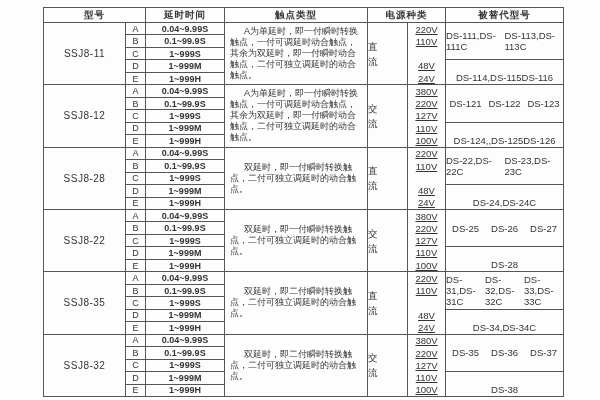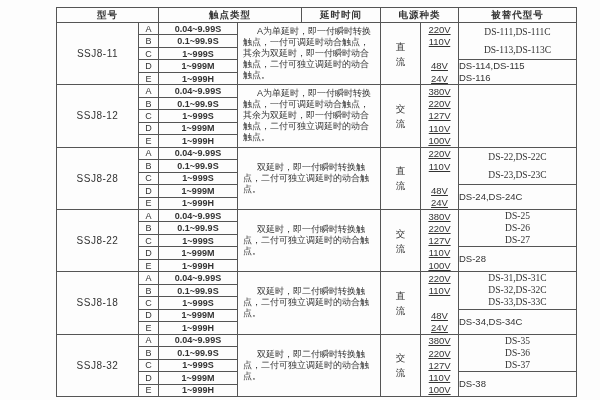--- a/index.html
+++ b/index.html
@@ -3,21 +3,21 @@
 <meta charset="utf-8">
 <style>
   :root{
     --border:#555555;
     --text:#333333;
     --page_bg:#fdfdfd;
   }
   html,body{margin:0;padding:0;width:600px;height:400px;overflow:hidden;
     background:var(--page_bg);color:var(--text);
     font-family:"Liberation Sans","DejaVu Sans",sans-serif;}
-  .spec-table{position:absolute;left:56px;top:7px;width:521px;height:390px;
+  .spec-table{position:absolute;left:43px;top:7px;width:521px;height:390px;
     box-sizing:border-box;border:1px solid var(--border);background:var(--page_bg);
     display:flex;flex-direction:column;}
   
   .header{display:flex;height:14px;flex:none;border-bottom:1px solid var(--border);}
   .h{box-sizing:border-box;border-right:1px solid var(--border);
     display:flex;align-items:center;justify-content:center;
     font-size:9.5px;font-weight:bold;letter-spacing:1px;}
   .h.model{width:102px;} .h.delay{width:79px;} .h.contact{width:143px;}
   .h.power{width:78px;} .h.repl{flex:1;border-right:none;text-align:right;}
   
@@ -27,43 +27,43 @@
   .c.model{width:82px;display:flex;align-items:center;justify-content:center;
     font-size:10px;letter-spacing:0.5px;}
   .c.letters{width:20px;display:flex;flex-direction:column;}
   .c.delays{width:79px;display:flex;flex-direction:column;font-weight:bold;}
   .r{flex:1;border-bottom:1px solid var(--border);display:flex;align-items:center;
     justify-content:center;font-size:9px;min-height:0;}
   .r:last-child{border-bottom:none;}
   .c.contact{width:143px;display:flex;align-items:center;overflow:hidden;}
   .c.contact p{margin:0;padding:0 5px;font-size:9px;line-height:11px;
     text-indent:14px;text-align:left;}
-  .c.power{width:40px;display:flex;align-items:center;justify-content:center;}
+  .c.power{width:40px;display:flex;align-items:center;}
   .vert{width:1em;word-break:break-all;line-height:15px;text-align:center;
     font-size:9.5px;}
   .c.volts{width:38px;display:flex;flex-direction:column;text-decoration:underline;}
   .v{flex:1;display:flex;align-items:center;justify-content:center;
     font-size:9.5px;min-height:0;}
   .c.repl{flex:1;border-right:none;display:flex;flex-direction:column;}
-  .rt{flex:3;display:flex;flex-direction:column;min-height:0;font-family:Liberation Serif, serif;}
+  .rt{flex:3;display:flex;flex-direction:row;min-height:0;}
   .rt .rl{flex:1;display:flex;align-items:center;justify-content:center;
     font-size:9.5px;min-height:0;}
-  .rb{flex:2;border-top:1px solid var(--border);display:flex;flex-direction:column;
-    align-items:flex-start;justify-content:center;min-height:0;}
+  .rb{flex:2;border-top:1px solid var(--border);display:flex;
+    align-items:flex-end;justify-content:center;min-height:0;}
   .rb .rl{font-size:9.5px;line-height:12px;text-align:center;}
 </style>
 </head>
 <body>
 
 <div class="spec-table">
 
   <div class="header">
     <div class="h model">型号</div>
+    <div class="h delay">延时时间</div>
     <div class="h contact">触点类型</div>
-    <div class="h delay">延时时间</div>
     <div class="h power">电源种类</div>
     <div class="h repl">被替代型号</div>
   </div>
 
   <div class="block">
     <div class="c model">SSJ8-11</div>
     <div class="c letters">
       <div class="r">A</div>
       <div class="r">B</div>
       <div class="r">C</div>
@@ -124,20 +124,31 @@
     <div class="c power">
       <span class="vert">交流</span>
     </div>
     <div class="c volts">
       <div class="v">380V</div>
       <div class="v">220V</div>
       <div class="v">127V</div>
       <div class="v">110V</div>
       <div class="v">100V</div>
     </div>
+    <div class="c repl">
+      <div class="rt">
+        <div class="rl">DS-121</div>
+        <div class="rl">DS-122</div>
+        <div class="rl">DS-123</div>
+      </div>
+      <div class="rb">
+        <div class="rl">DS-124,,DS-125</div>
+        <div class="rl">DS-126</div>
+      </div>
+    </div>
   </div>
 
   <div class="block">
     <div class="c model">SSJ8-28</div>
     <div class="c letters">
       <div class="r">A</div>
       <div class="r">B</div>
       <div class="r">C</div>
       <div class="r">D</div>
       <div class="r">E</div>
@@ -210,21 +221,21 @@
         <div class="rl">DS-27</div>
       </div>
       <div class="rb">
         <div class="rl">DS-28</div>
         <div class="rl"></div>
       </div>
     </div>
   </div>
 
   <div class="block">
-    <div class="c model">SSJ8-18</div>
+    <div class="c model">SSJ8-35</div>
     <div class="c letters">
       <div class="r">A</div>
       <div class="r">B</div>
       <div class="r">C</div>
       <div class="r">D</div>
       <div class="r">E</div>
     </div>
     <div class="c delays">
       <div class="r">0.04~9.99S</div>
       <div class="r">0.1~99.9S</div>

